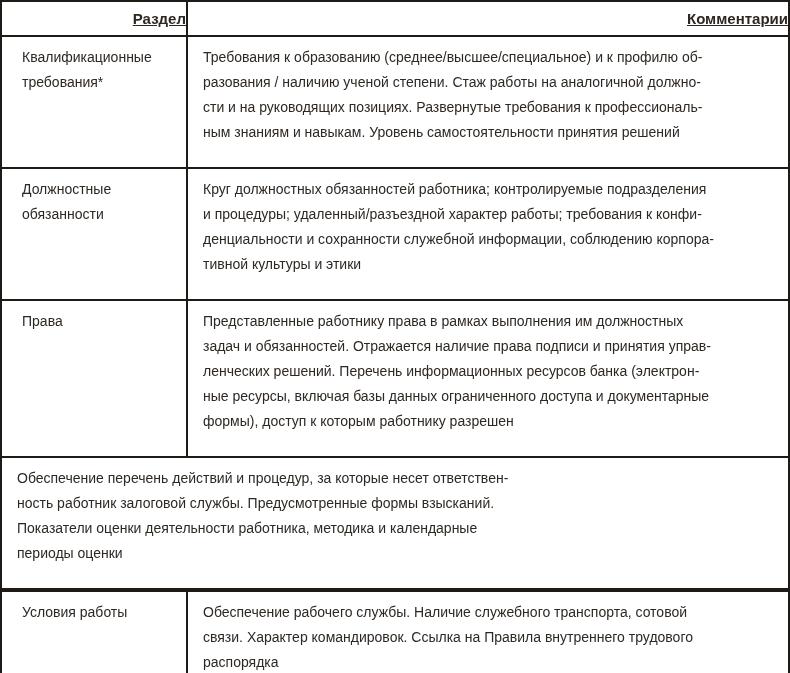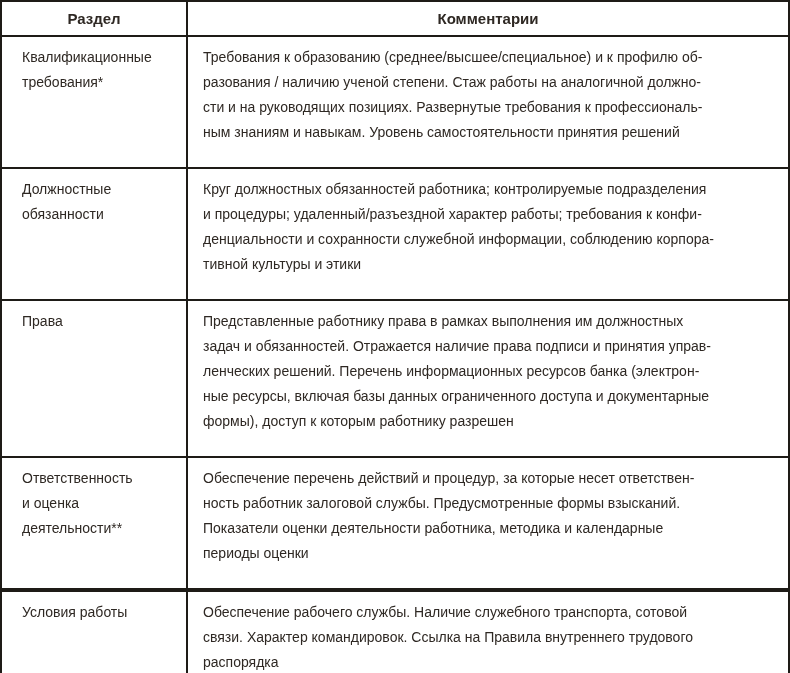--- a/index.html
+++ b/index.html
@@ -28,24 +28,25 @@
     flex:0 0 186px;
     border-right:2px solid var(--border);
     padding:8px 10px 10px 20px;
   }
   .cell.right{
     flex:1 1 auto;
     padding:8px 16px 22px 15px;
   }
   .header-row .cell{
     font-weight:bold;
-    text-align:center;
+    text-align:right;
     font-size:15px;
     line-height:22px;
     padding:6px 0 5px;
+    text-decoration:underline;
   }
   .it{}
 </style>
 </head>
 <body>
 
 <div class="table">
   <div class="row header-row">
     <div class="cell left">Раздел</div>
     <div class="cell right">Комментарии</div>
@@ -69,23 +70,20 @@
       </div>
       <div class="row">
         <div class="cell left">Права</div>
         <div class="cell right"><span>Представленные работнику права в рамках выполнения им должностных
 задач и обязанностей. Отражается наличие права подписи и принятия управ-
 ленческих решений. </span><span class="it">Перечень информационных ресурсов банка (электрон-
 ные ресурсы, включая базы данных ограниченного доступа и документарные
 формы), доступ к которым работнику разрешен</span></div>
       </div>
       <div class="row">
-        <div class="cell left">Ответственность
-и оценка
-деятельности**</div>
         <div class="cell right"><span>Обеспечение перечень действий и процедур, за которые несет ответствен-
 ность работник залоговой службы. </span><span class="it">Предусмотренные формы взысканий.
 Показатели оценки деятельности работника, методика и календарные
 периоды оценки</span></div>
       </div>
       <div class="row">
       </div>
       <div class="row">
         <div class="cell left">Условия работы</div>
         <div class="cell right"><span>Обеспечение рабочего службы. </span><span class="it">Наличие служебного транспорта, сотовой

